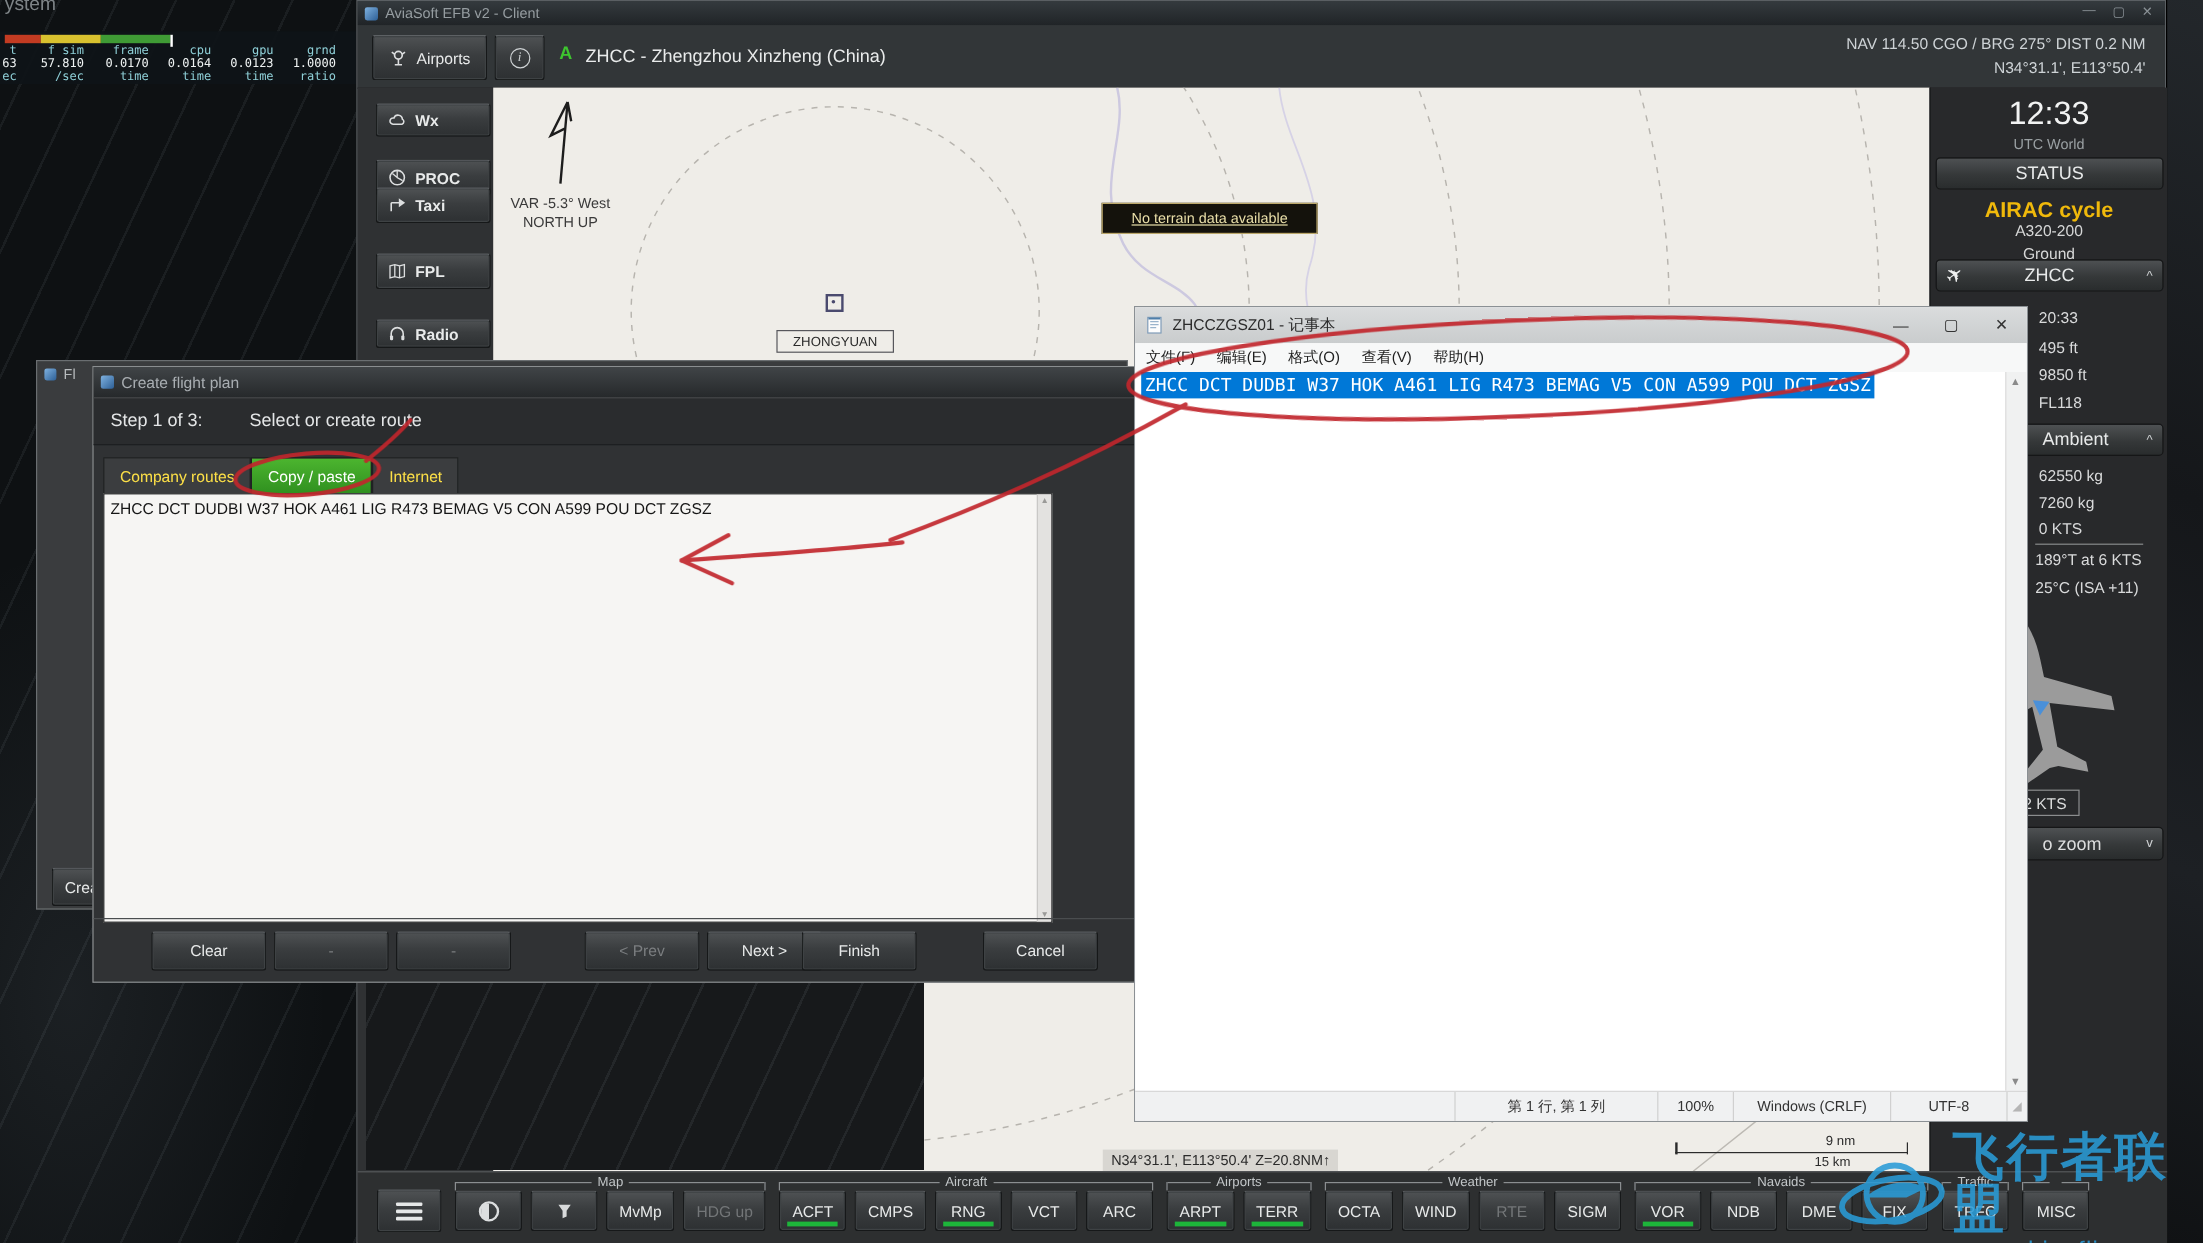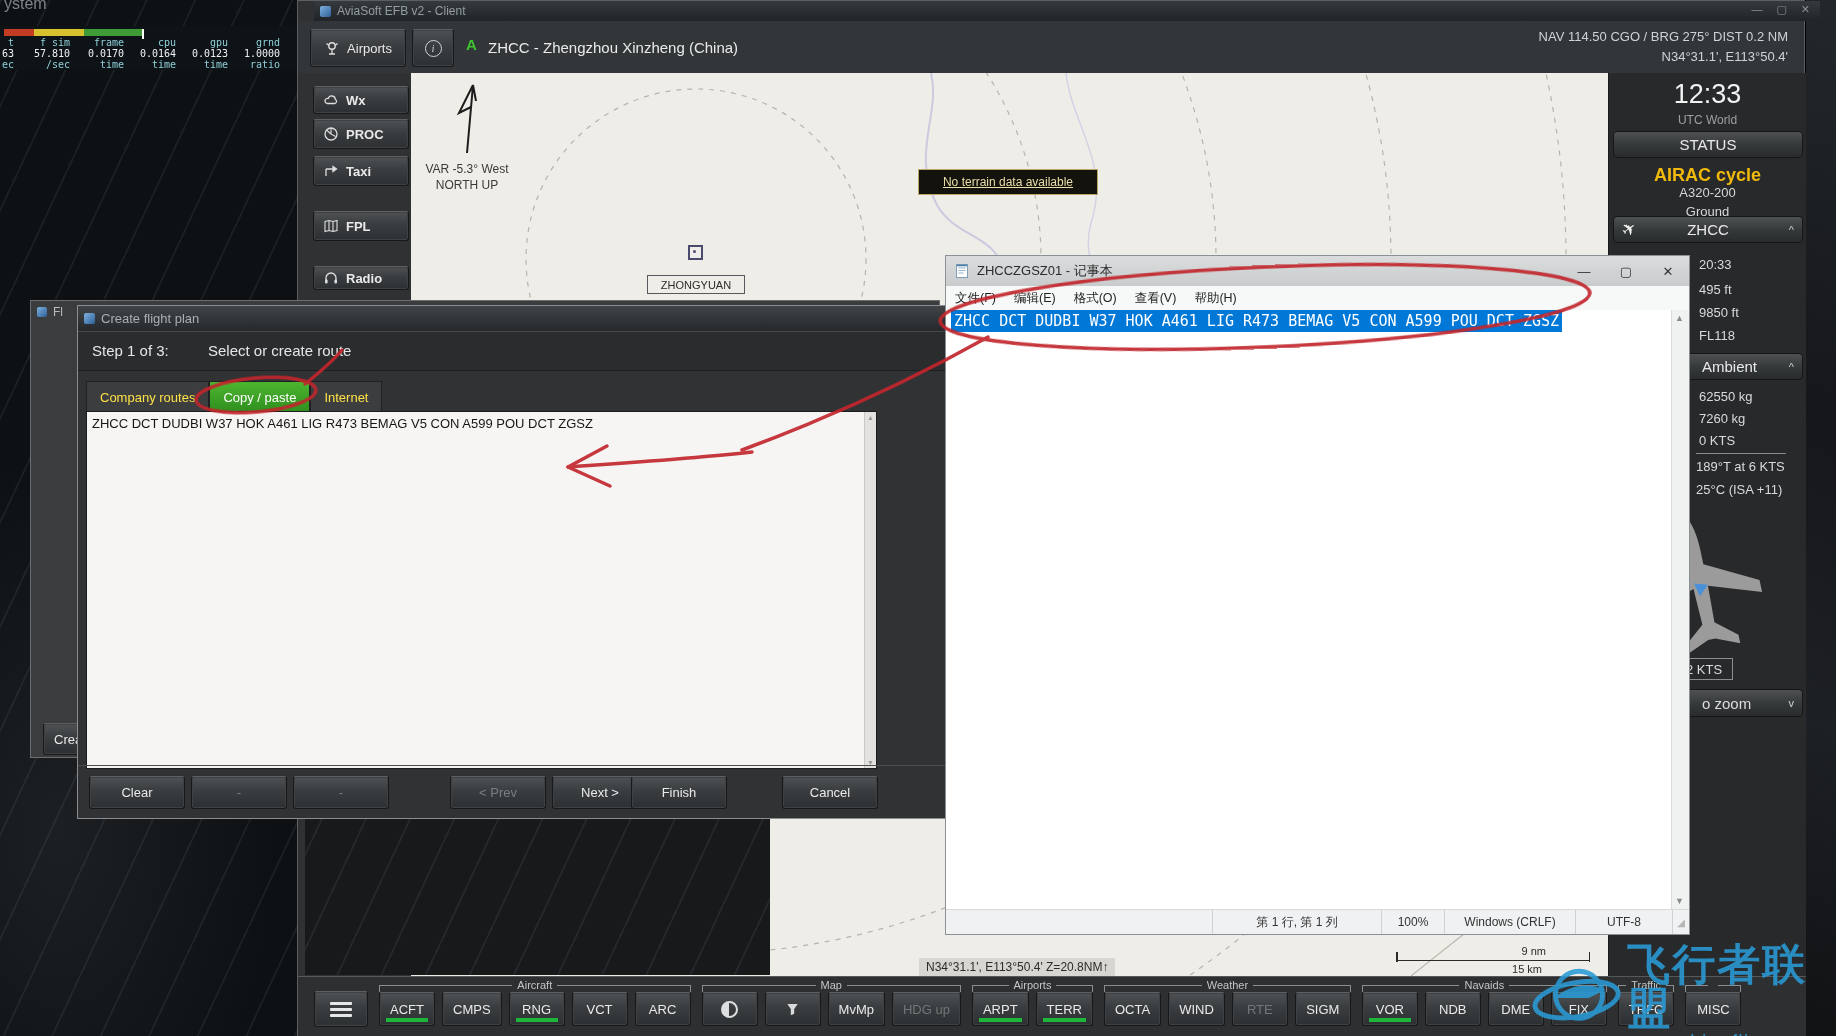--- a/index.html
+++ b/index.html
@@ -18,21 +18,21 @@
   #perf-bar i{display:block;height:7px;}
   #perf-cols{position:absolute;left:0px;top:11px;display:flex;gap:10px;
     font-family:"DejaVu Sans Mono","Liberation Mono",monospace;font-size:10px;line-height:11px;}
   .pcol{text-align:right;min-width:34px;}
   .pcol .h,.pcol .u{color:#8fd0d8;}
   .pcol .v{color:#eef2f2;}
   #right-strip{left:1806px;top:0;width:30px;height:1036px;background:
     linear-gradient(200deg,#23272b 0%,#15171a 40%,#1d2024 70%,#101214 100%);}
   
   #efb{left:297px;top:0;width:1508px;height:1036px;background:#2f3133;border:1px solid #5a5f63;box-sizing:border-box;}
-  #efb-titlebar{left:16px;top:0;width:100%;height:20px;background:linear-gradient(#343a3e,#202427);
+  #efb-titlebar{left:0;top:0;width:100%;height:20px;background:linear-gradient(#343a3e,#202427);
     display:flex;align-items:center;padding-left:6px;box-sizing:border-box;color:#969da1;font-size:12px;}
   .app-ico{width:11px;height:11px;border-radius:2px;background:linear-gradient(135deg,#7fb2e0,#2d5f96);margin-right:6px;}
   .wctl{position:absolute;top:2px;display:flex;gap:14px;color:#8a9196;font-size:11px;}
   #efb-topbar{left:0;top:20px;width:100%;height:52px;background:#323638;border-bottom:1px solid #1e2022;}
   .btn{background:linear-gradient(#4f5254 0%,#3a3d3f 45%,#2d3032 100%);border:1px solid #161819;
        border-top-color:#5d6164;border-radius:3px;color:#e8eaea;display:flex;align-items:center;
        justify-content:center;gap:7px;font-size:13px;box-shadow:0 0 0 1px #3e4244 inset;}
   #airports-btn{left:12px;top:8px;width:94px;height:36px;}
   #info-btn{left:114px;top:8px;width:40px;height:36px;}
   .info-glyph{width:15px;height:15px;border:1px solid #cfd3d5;border-radius:50%;font-size:11px;line-height:15px;
@@ -117,21 +117,21 @@
   .tab{height:30px;display:flex;align-items:center;padding:0 13px;background:#3b3d3f;border:1px solid #1f2122;
       color:#fde047;font-size:13px;}
   .tab.active{background:linear-gradient(#4cb52f,#2f8f1f);color:#fff;}
   #dlg-text{position:absolute;left:8px;top:105px;width:789px;height:356px;background:#f6f5f3;border:1px solid #1b1c1d;}
   #dlg-route{position:absolute;left:5px;top:4px;color:#161616;font-size:13px;}
   #dlg-scroll{position:absolute;right:0;top:0;width:11px;height:100%;background:#e3e2e0;border-left:1px solid #c9c8c6;
       color:#9a9a98;font-size:7px;text-align:center;}
   #dlg-scroll .up{position:absolute;top:2px;left:2px;}
   #dlg-scroll .dn{position:absolute;bottom:2px;left:2px;}
   #dlg-btnrow{position:absolute;left:0;bottom:0;width:100%;height:52px;border-top:1px solid #4a4d4f;}
-  .dbtn{position:absolute;top:10px;width:94px;height:31px;}
+  .dbtn{position:absolute;top:10px;width:94px;height:31px;margin-left:37px;}
   .dbtn.dis{color:#7b7e80;}
   
   #notepad{left:945px;top:255px;width:745px;height:680px;background:#fff;border:1px solid #8b9094;box-sizing:border-box;}
   #np-title{position:absolute;left:0;top:0;width:100%;height:30px;background:linear-gradient(#dadcdd,#c9cccd);
       display:flex;align-items:center;padding-left:8px;box-sizing:border-box;color:#2b2b2b;font-size:13px;gap:7px;}
   #np-title .wctl2{position:absolute;top:0px;right:0;display:flex;}
   #np-title .wctl2 span{width:42px;height:30px;display:flex;align-items:center;justify-content:center;color:#333;font-size:13px;}
   #np-menu{position:absolute;left:0;top:30px;width:100%;height:24px;background:#f7f8f8;border-bottom:1px solid #e4e5e5;
       display:flex;align-items:center;color:#1f1f1f;font-size:12.5px;}
   #np-menu span{padding:0 9px;}
@@ -234,21 +234,21 @@
       </div>
     </div>
 
     <div class="abs" id="efb-body"></div>
     <div class="abs btn sbtn" style="top:85px;height:28px">
       <svg class="sico" viewBox="0 0 16 16">
           <path d="M4.5 11.5 a2.6 2.6 0 1 1 .8-5.1 a3.6 3.6 0 0 1 7 .9 a2.3 2.3 0 0 1 -.3 4.2 Z" fill="none" stroke="#dcdedf" stroke-width="1.3"></path>
         </svg>
       <span>Wx</span>
     </div>
-    <div class="abs btn sbtn" style="top:118px">
+    <div class="abs btn sbtn" style="top:132px">
       <svg class="sico" viewBox="0 0 16 16">
           <circle cx="8" cy="8" r="6" fill="none" stroke="#dcdedf" stroke-width="1.3"></circle>
           <path d="M8 2 L8 8 L12.5 10.5 M4 4.5 L8 8" stroke="#dcdedf" stroke-width="1.1" fill="none"></path>
         </svg>
       <span>PROC</span>
     </div>
     <div class="abs btn sbtn" style="top:155px">
       <svg class="sico" viewBox="0 0 16 16">
           <path d="M3 13 L3 6 M3 6 L10 6 M10 3.5 L13.5 6 L10 8.5 Z" stroke="#dcdedf" stroke-width="1.3" fill="#dcdedf"></path>
         </svg>
@@ -350,52 +350,52 @@
       <div class="btn" id="hamburger">
           <i></i>
           <i></i>
           <i></i>
         </div>
 
       <div class="tgroup">
         <div class="bracket">
             <span class="tick"></span>
             <span class="line"></span>
-            <span class="glabel">Aircraft</span>
-            <span class="line"></span>
-            <span class="tick"></span>
-          </div>
-        <div class="tbtns">
-          <div class="btn tbtn on">ACFT</div>
-          <div class="btn tbtn">CMPS</div>
-          <div class="btn tbtn on">RNG</div>
-          <div class="btn tbtn">VCT</div>
-          <div class="btn tbtn">ARC</div>
-        </div>
-      </div>
-
-      <div class="tgroup">
-        <div class="bracket">
-            <span class="tick"></span>
-            <span class="line"></span>
             <span class="glabel">Map</span>
             <span class="line"></span>
             <span class="tick"></span>
           </div>
         <div class="tbtns">
           <div class="btn tbtn">
               <span class="bright-ico"></span>
             </div>
           <div class="btn tbtn">
             <svg width="15" height="15" viewBox="0 0 16 16">
                 <path d="M2.5 2 H13.5 L9.8 7.5 V12.5 L6.2 14 V7.5 Z" fill="#d8dadb"></path>
               </svg>
           </div>
           <div class="btn tbtn">MvMp</div>
           <div class="btn tbtn dis">HDG up</div>
+        </div>
+      </div>
+
+      <div class="tgroup">
+        <div class="bracket">
+            <span class="tick"></span>
+            <span class="line"></span>
+            <span class="glabel">Aircraft</span>
+            <span class="line"></span>
+            <span class="tick"></span>
+          </div>
+        <div class="tbtns">
+          <div class="btn tbtn on">ACFT</div>
+          <div class="btn tbtn">CMPS</div>
+          <div class="btn tbtn on">RNG</div>
+          <div class="btn tbtn">VCT</div>
+          <div class="btn tbtn">ARC</div>
         </div>
       </div>
 
       <div class="tgroup">
         <div class="bracket">
             <span class="tick"></span>
             <span class="line"></span>
             <span class="glabel">Airports</span>
             <span class="line"></span>
             <span class="tick"></span>

